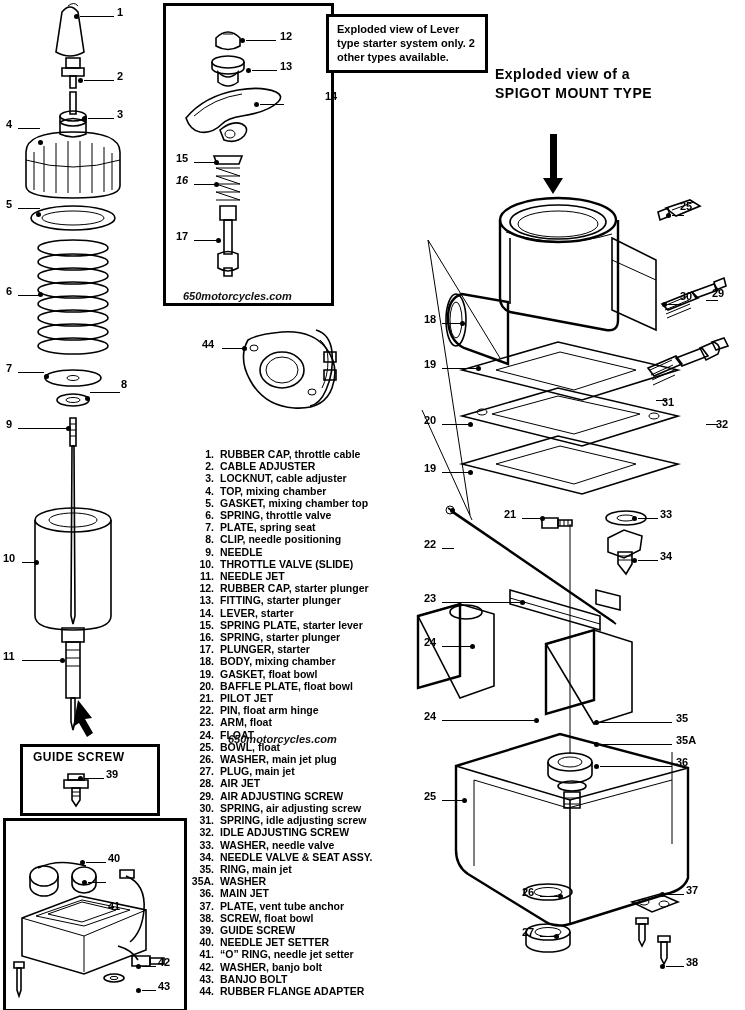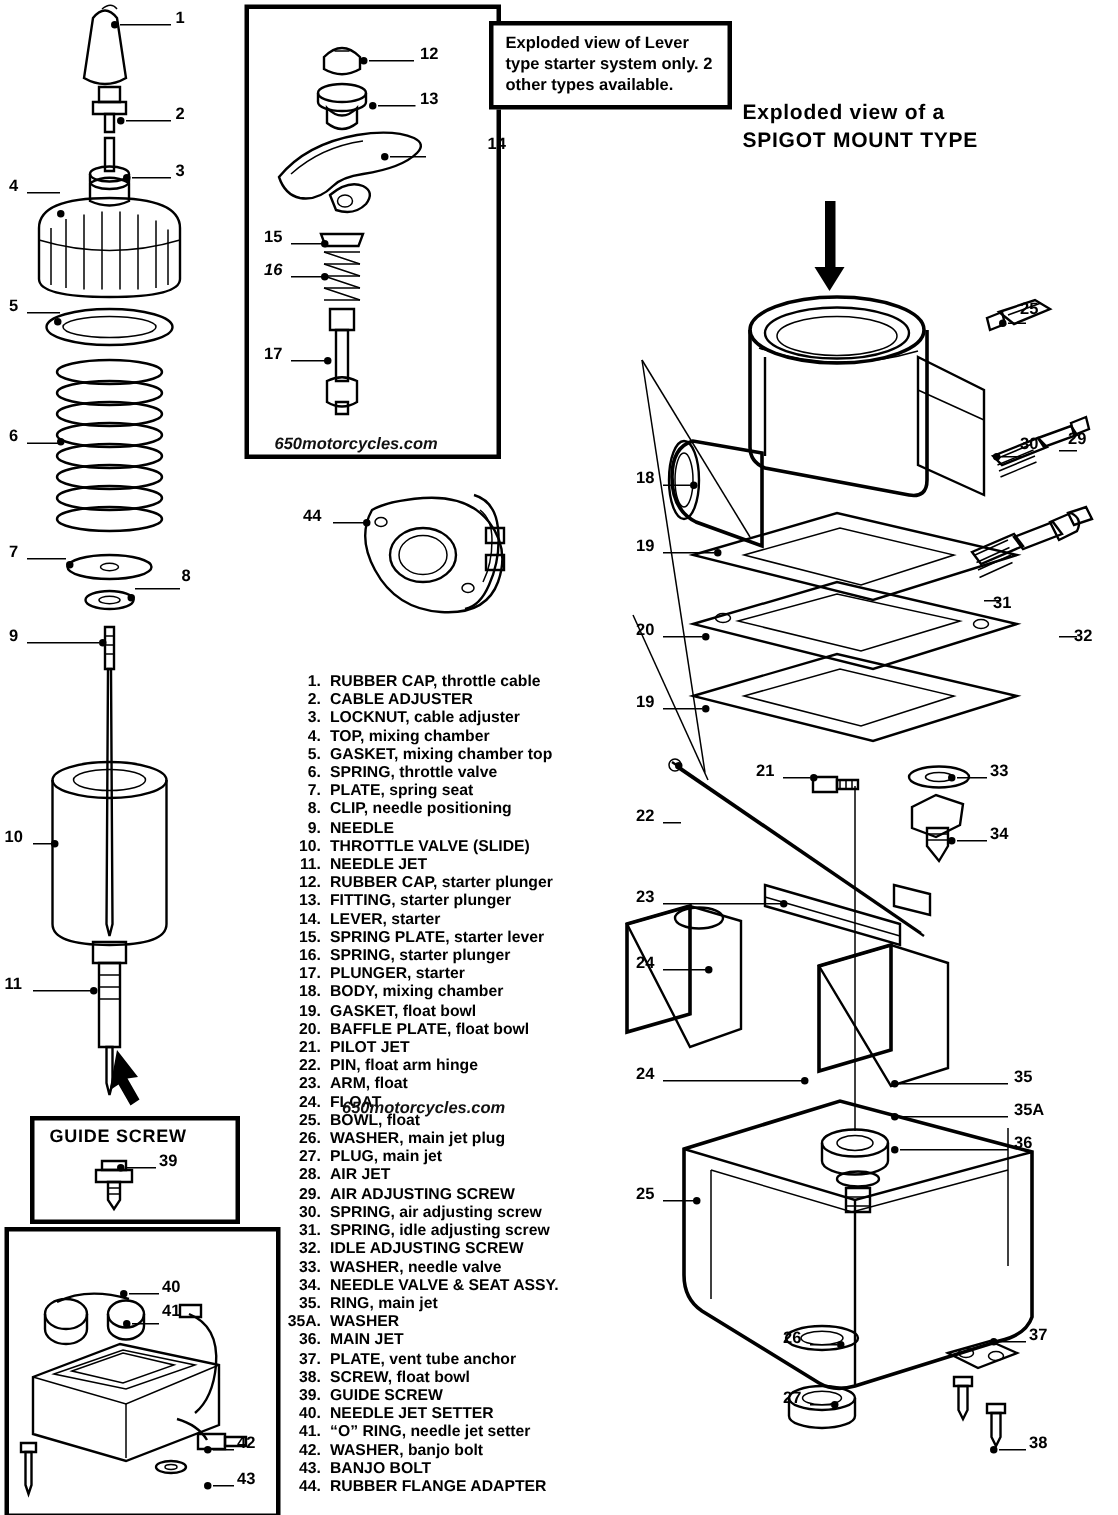--- a/index.html
+++ b/index.html
@@ -328,21 +328,21 @@
     <path class="s" d="M9 116 h4 v22 l-2 6 l-2 -6z"></path>
 
     <ellipse class="s" cx="106" cy="126" rx="10" ry="4"></ellipse>
     <ellipse class="sthin" cx="106" cy="126" rx="4" ry="1.6"></ellipse>
   </svg>
 
   <div class="cn" style="left:108px;top:852px;">40</div>
   <div class="lead" style="left:86px;top:862px;width:20px;"></div>
   <div class="dot" style="left:80px;top:860px;"></div>
 
-  <div class="cn" style="left:108px;top:868px;">41</div>
+  <div class="cn" style="left:108px;top:900px;">41</div>
   <div class="lead" style="left:88px;top:882px;width:18px;"></div>
   <div class="dot" style="left:82px;top:880px;"></div>
 
   <div class="cn" style="left:158px;top:956px;">42</div>
   <div class="lead" style="left:142px;top:966px;width:14px;"></div>
   <div class="dot" style="left:136px;top:964px;"></div>
 
   <div class="cn" style="left:158px;top:980px;">43</div>
   <div class="lead" style="left:142px;top:990px;width:14px;"></div>
   <div class="dot" style="left:136px;top:988px;"></div>

